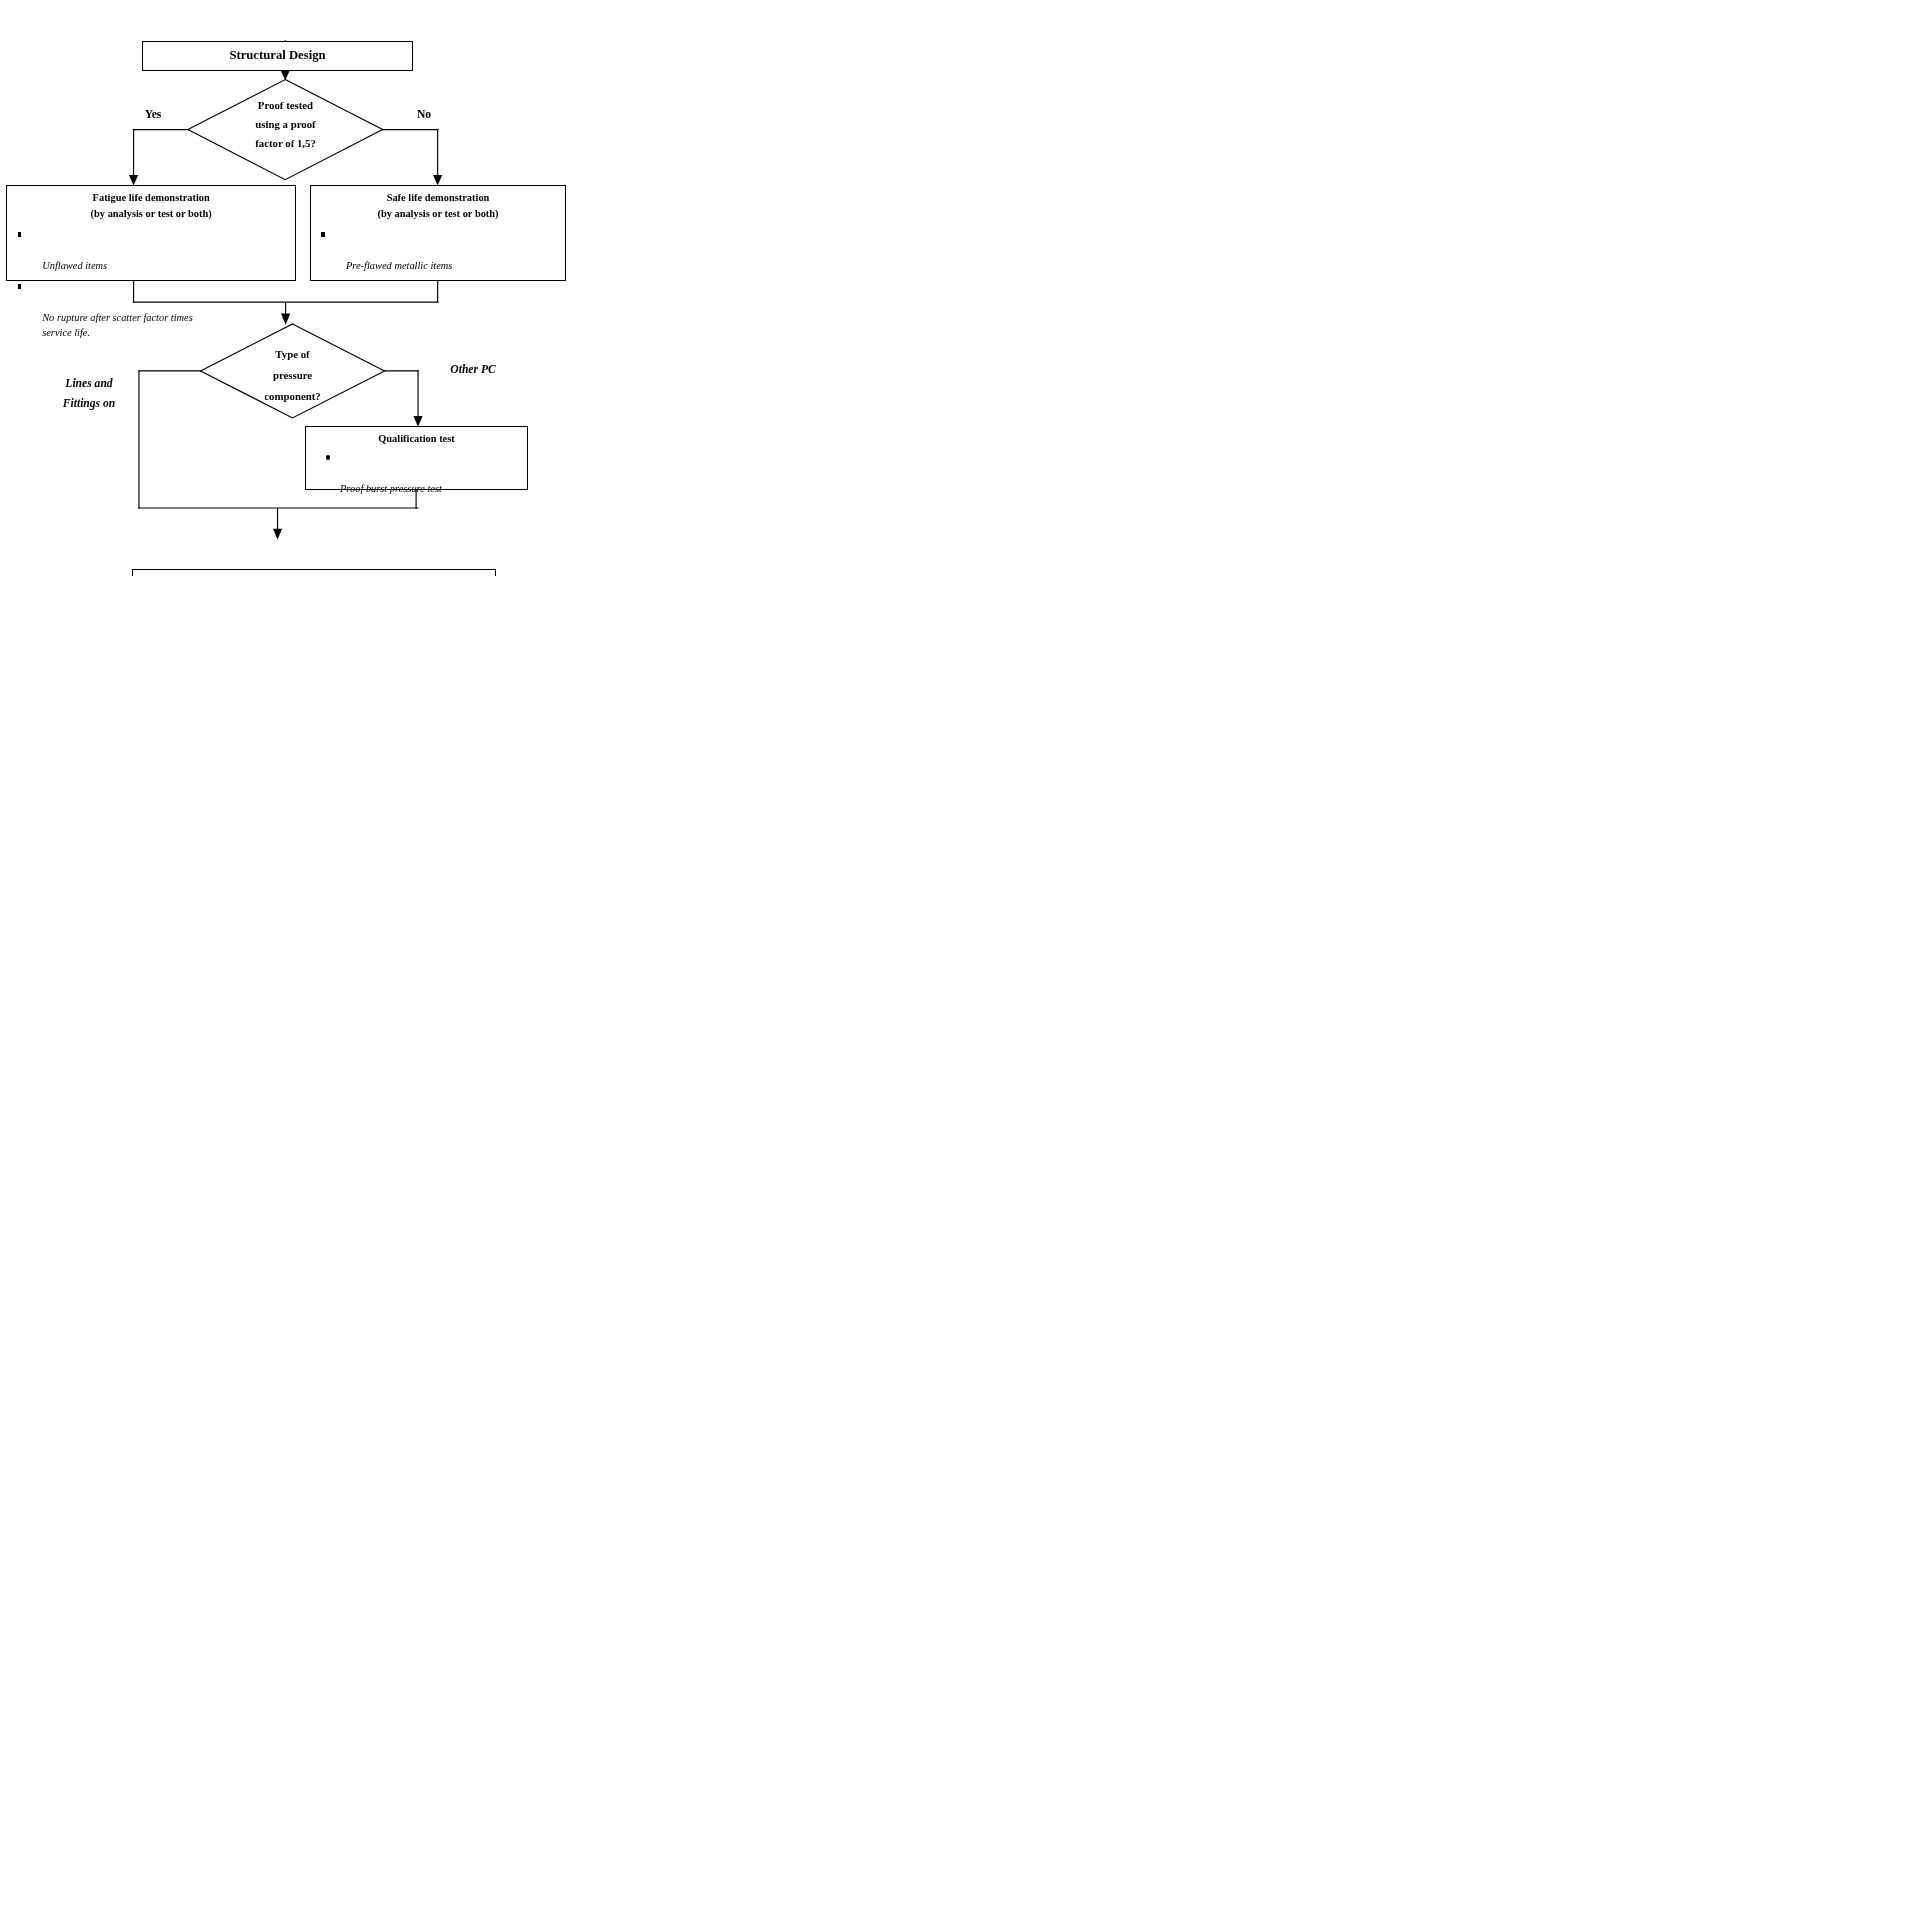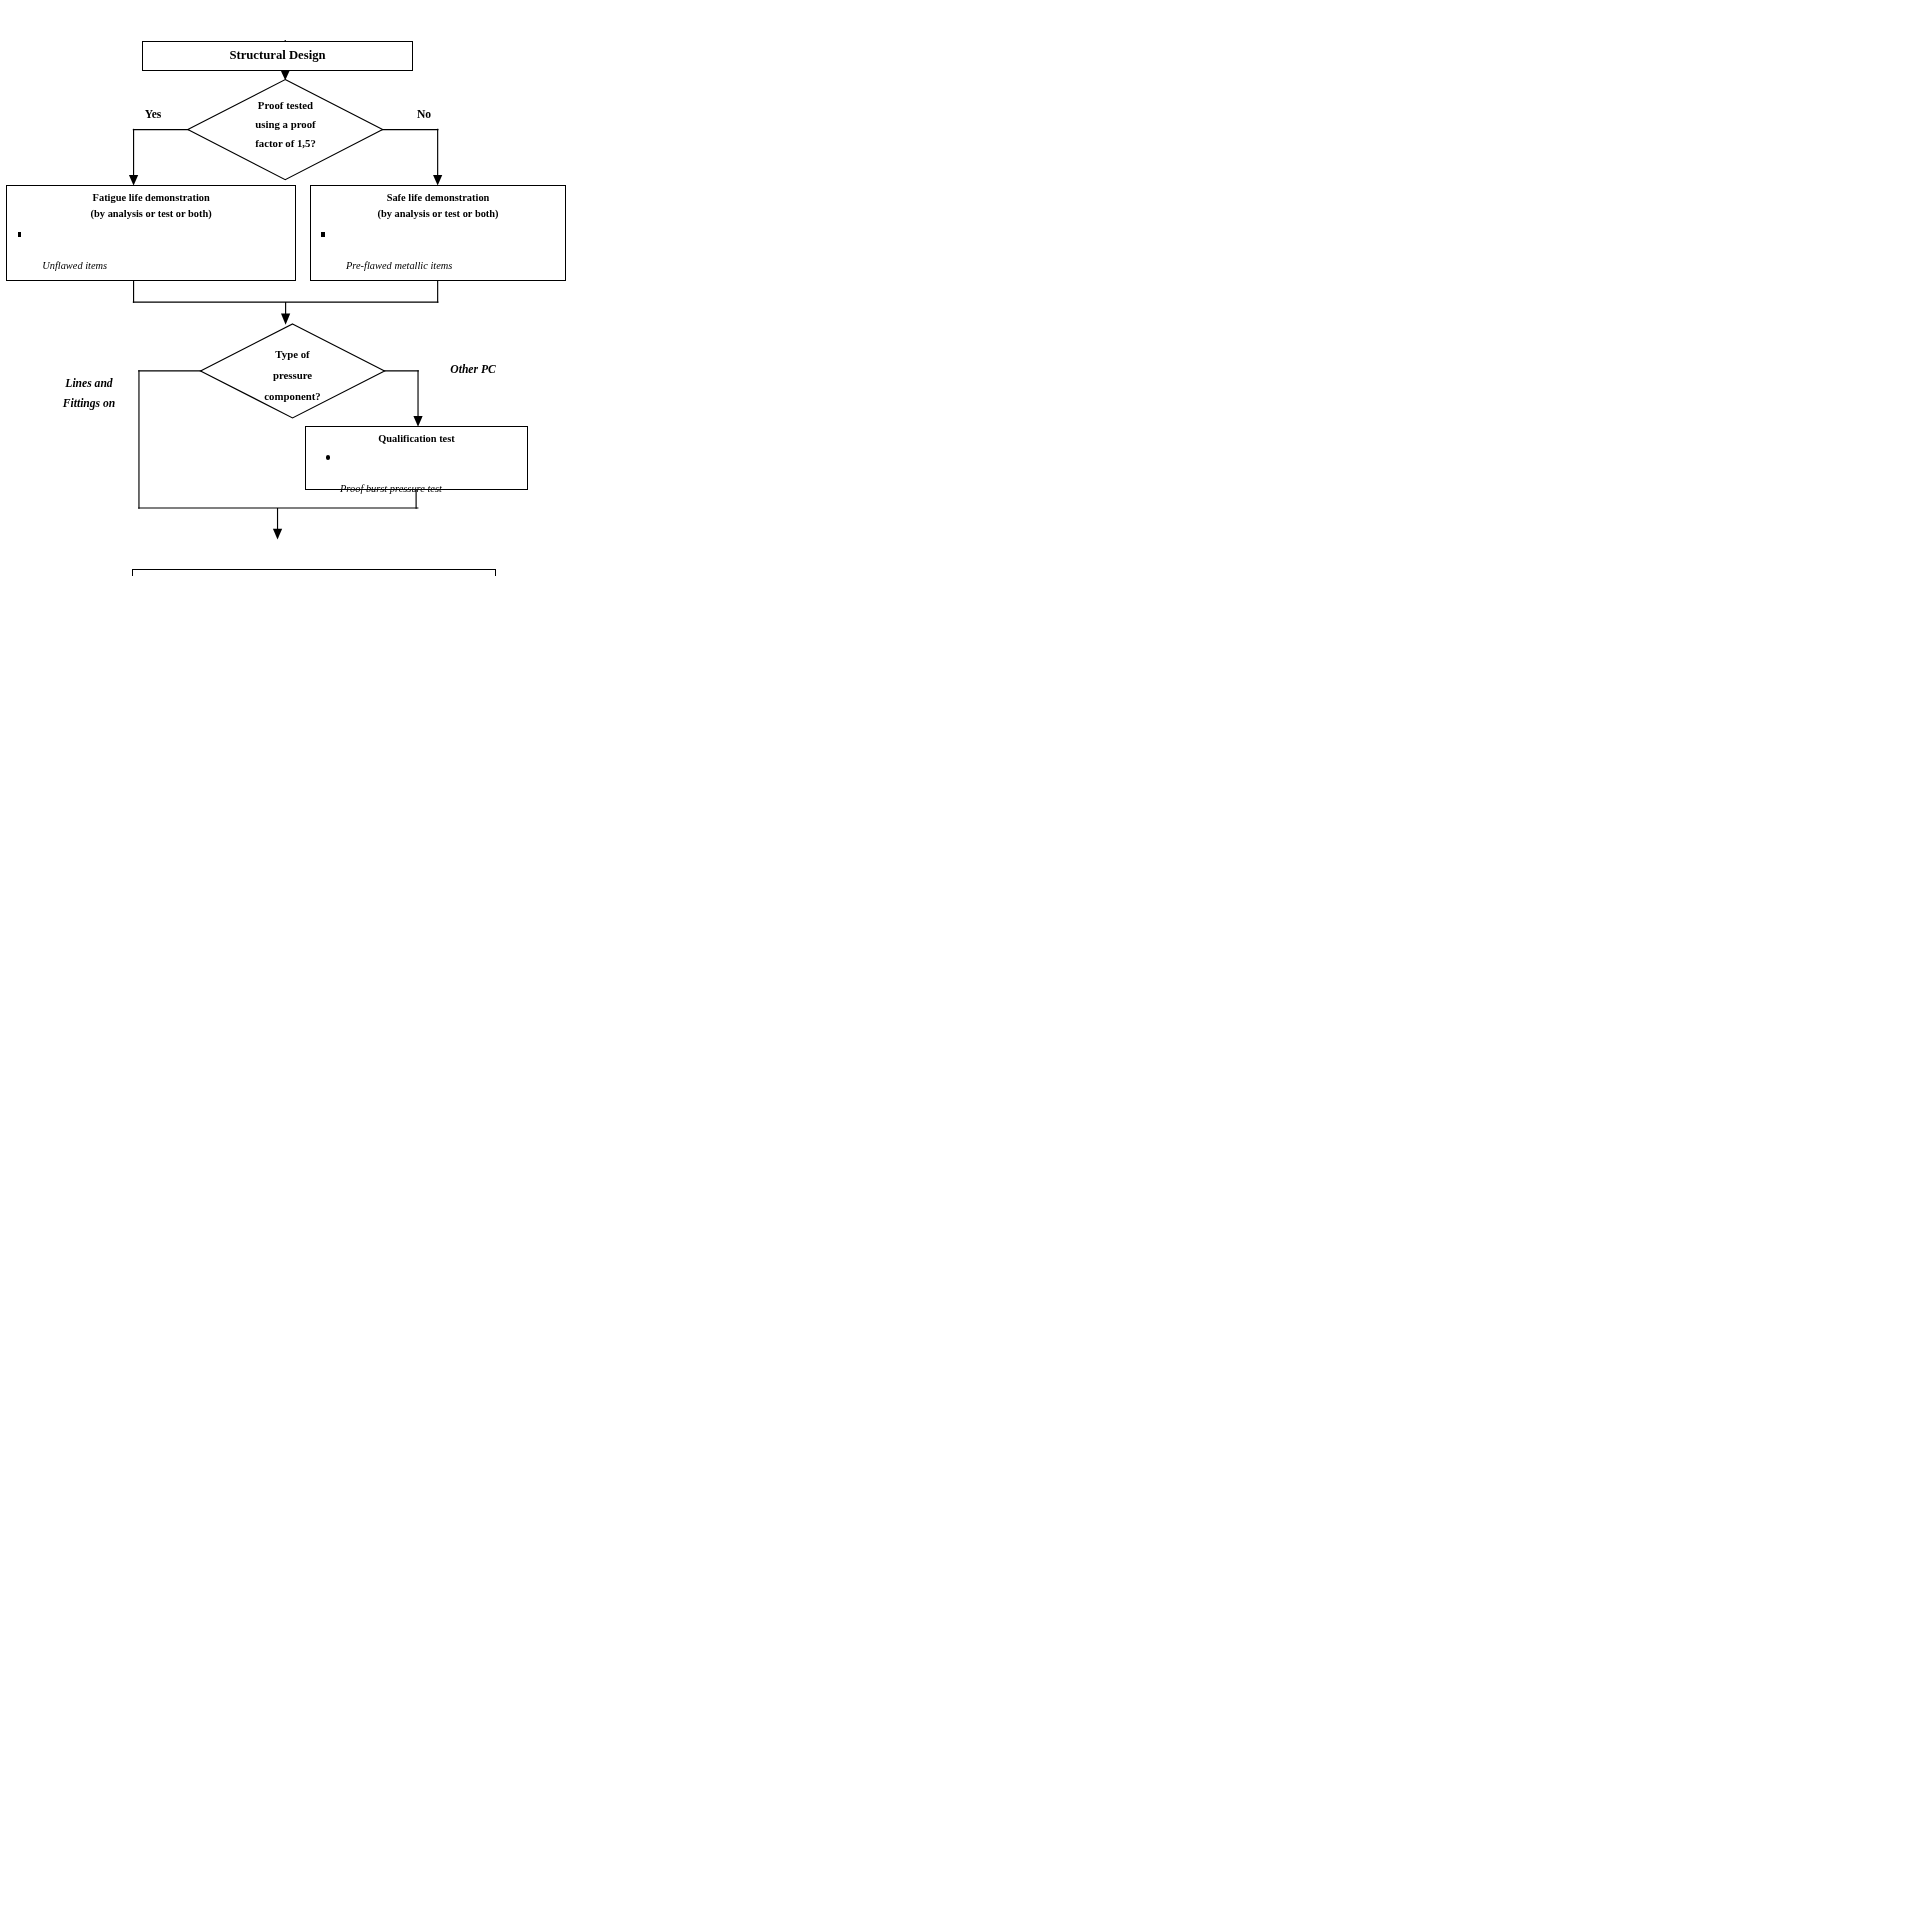--- a/index.html
+++ b/index.html
@@ -166,20 +166,25 @@
   <div id="no-label" class="edge-label">No</div>
 
   <div id="fatigue-box" class="node-box">
     <div class="box-title">Fatigue life demonstration
 (by analysis or test or both)</div>
     <div class="bullet-list">
       <div class="bullet-item">
         <span class="sq-bullet"></span>
         <span>Unflawed items</span>
       </div>
+      <div class="bullet-item">
+        <span class="sq-bullet"></span>
+        <span>No rupture after scatter factor times
+service life.</span>
+      </div>
     </div>
   </div>
 
   <div id="safe-box" class="node-box">
     <div class="box-title">Safe life demonstration
 (by analysis or test or both)</div>
     <div class="bullet-list">
       <div class="bullet-item">
         <span class="sq-bullet"></span>
         <span>Pre-flawed metallic items</span>

